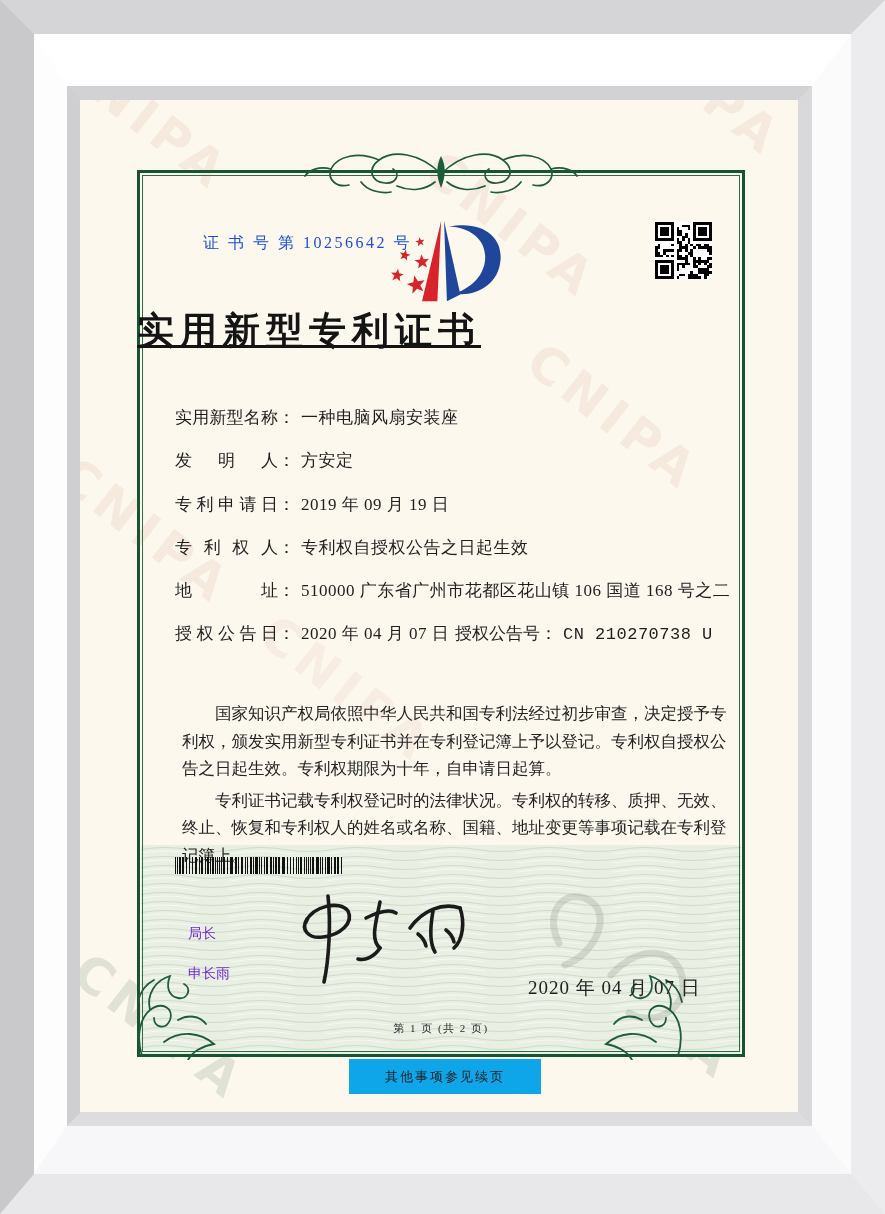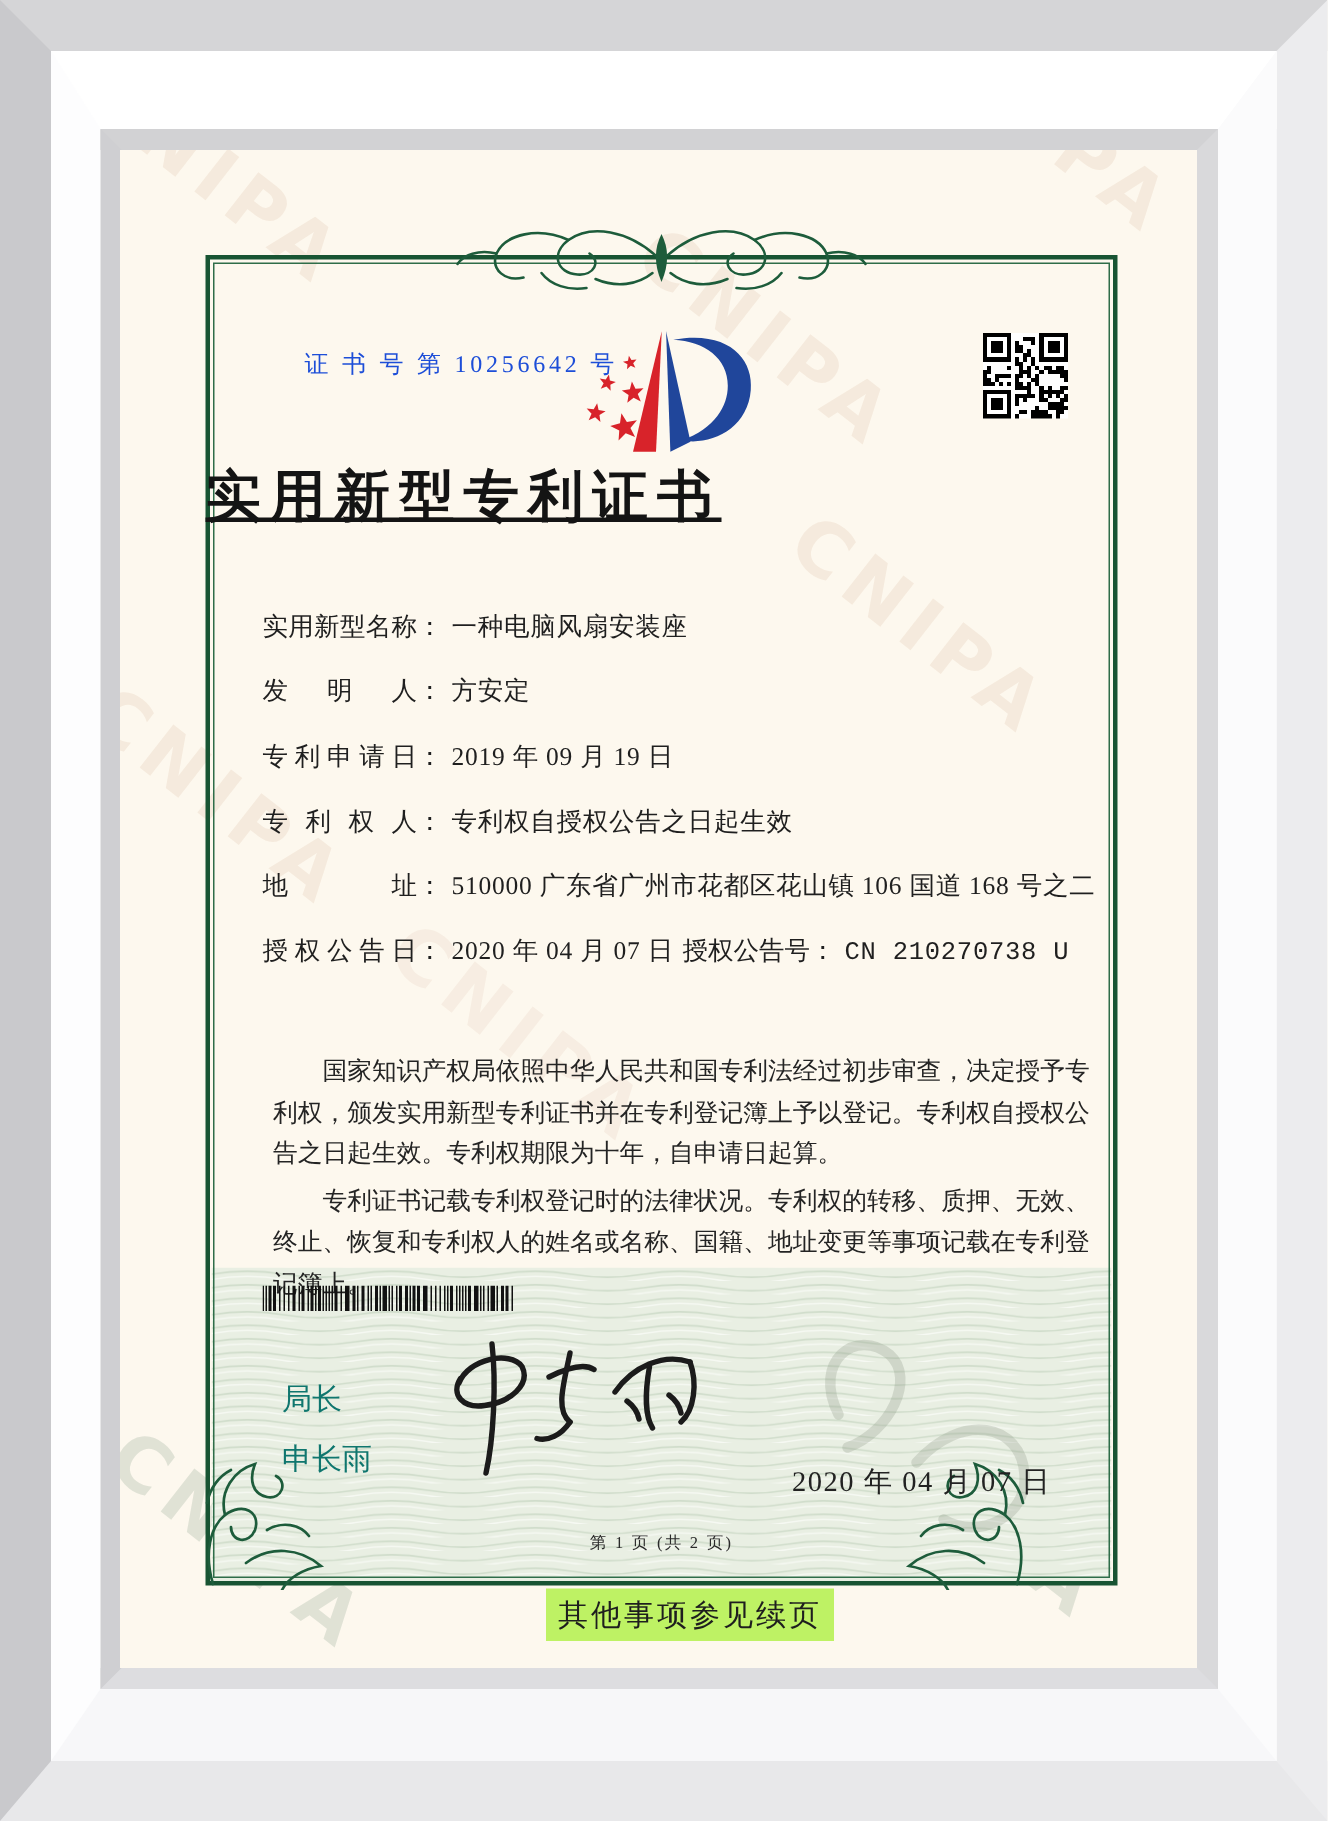--- a/index.html
+++ b/index.html
@@ -31,27 +31,27 @@
   .fields{position:absolute;left:95px;top:306px;width:575px;font-size:17px;color:#1f1f1f;}
   .frow{position:relative;height:43.3px;white-space:nowrap;}
   .flabel{display:inline-block;width:103px;text-align:justify;text-align-last:justify;vertical-align:top;}
   .fcolon{display:inline-block;margin-right:6px;}
   .fvalue{letter-spacing:0.5px;}
   .pair2{position:absolute;left:280px;top:0;font-family:Liberation Mono, monospace;}
   .paras{position:absolute;left:98px;top:596px;width:553px;font-size:16.5px;line-height:27.5px;color:#242424;}
   .paras p{margin:4px;text-indent:2em;}
   .barcode{position:absolute;left:95px;top:757px;width:170px;height:17px;}
   .officials{position:absolute;left:108px;top:813px;font-family:"Liberation Sans",sans-serif;
-    font-size:20px;color:#0f766e;line-height:40px;}
+    font-size:14px;color:#6d28d9;line-height:40px;}
   .signature{position:absolute;left:210px;top:786px;width:190px;height:105px;}
   .issue-date{position:absolute;left:448px;top:875px;font-size:19px;color:#222;letter-spacing:1px;}
   .pageind{position:absolute;left:57px;top:921px;width:608px;text-align:center;font-size:11px;
     letter-spacing:1.5px;color:#2a2a2a;}
-  .footer-note{position:absolute;left:284px;top:959px;width:192px;height:35px;background:#bef264;
-    display:flex;align-items:center;justify-content:center;font-size:20px;letter-spacing:2px;color:#1e1e1e;}
+  .footer-note{position:absolute;left:269px;top:959px;width:192px;height:35px;background:#0ea5e9;
+    display:flex;align-items:center;justify-content:center;font-size:13px;letter-spacing:2px;color:#1e1e1e;}
   .orn{position:absolute;pointer-events:none;}
   .orn-top{left:221px;top:46px;width:280px;height:54px;}
   .orn-bl{left:50px;top:872px;width:112px;height:88px;}
   .orn-br{left:498px;top:872px;width:112px;height:88px;transform:scaleX(-1);}
 </style>
 </head>
 <body>
 
 <div class="stage">
   <div class="f-outer"></div>

